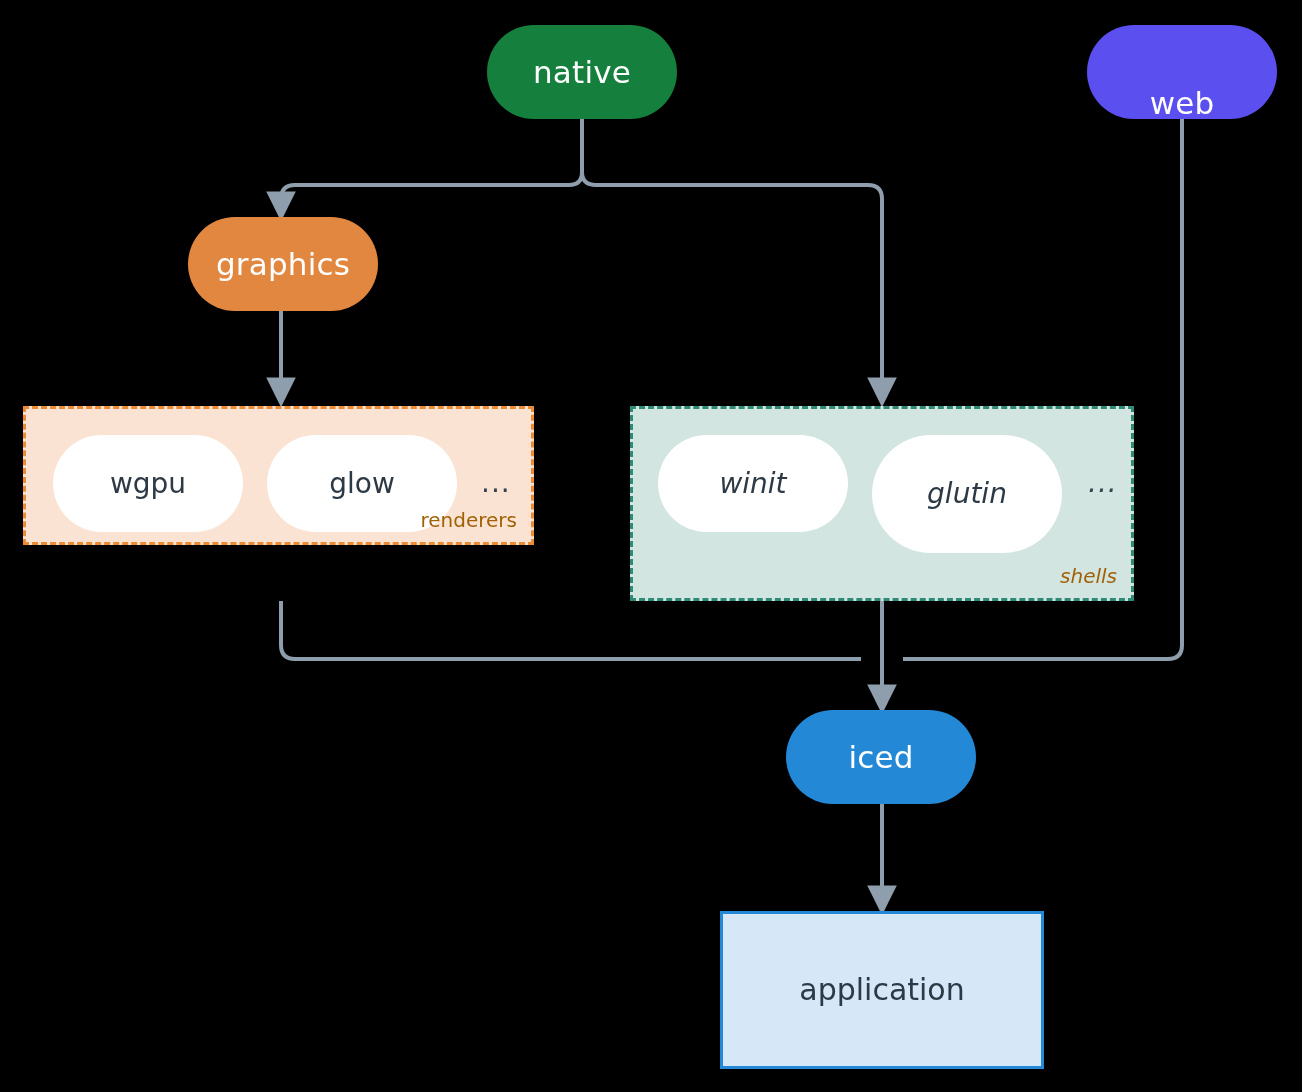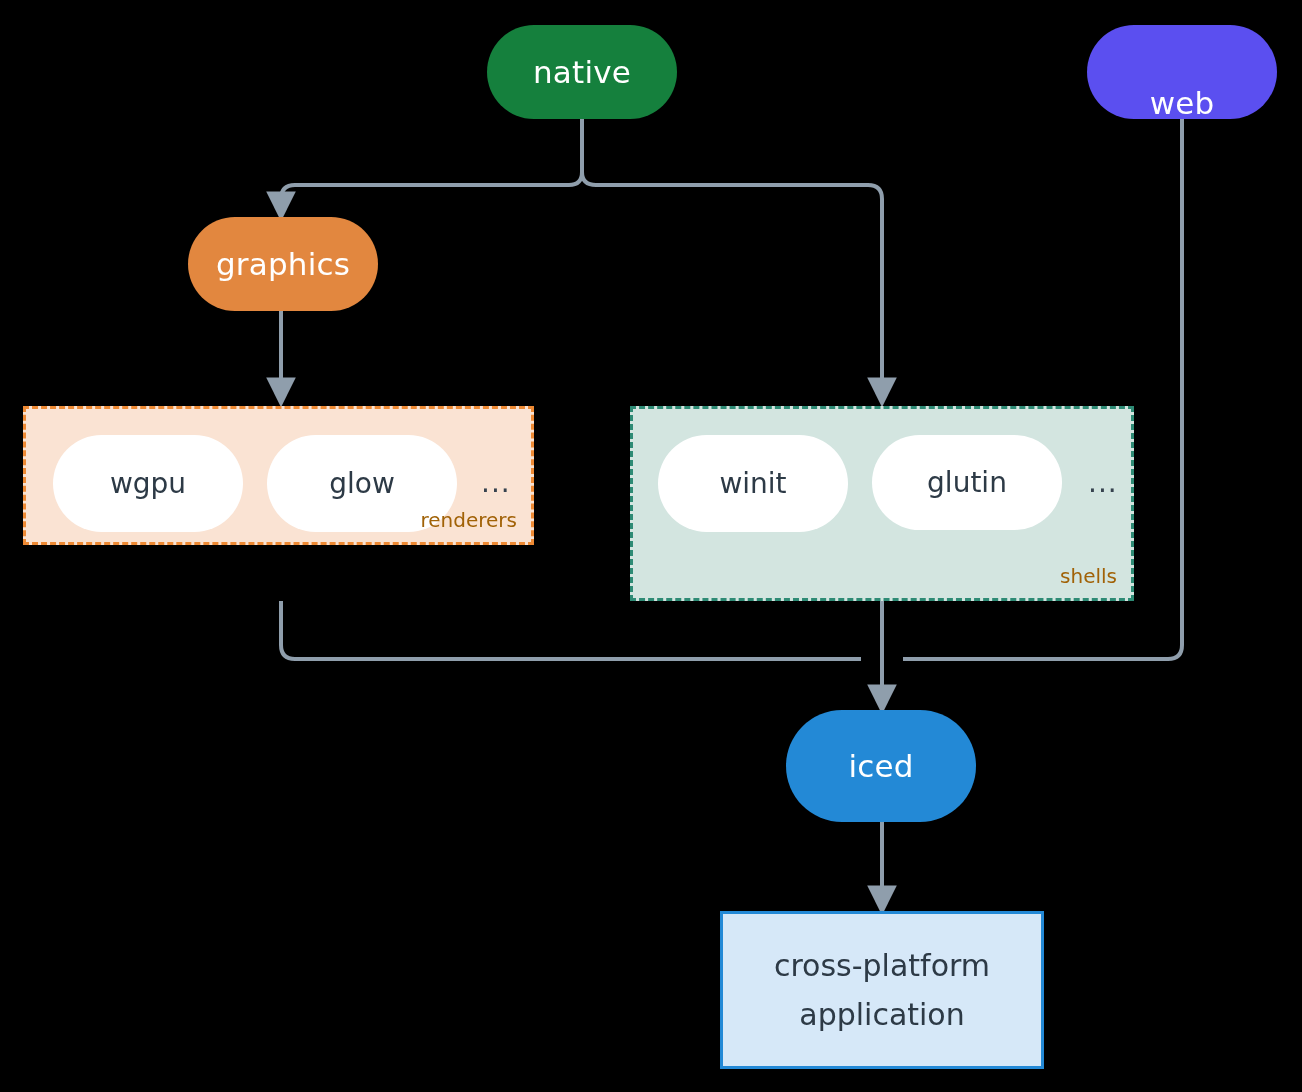--- a/index.html
+++ b/index.html
@@ -50,21 +50,21 @@
     background: #5B4FF0;
     align-items: flex-end;
   }
   .pill-graphics {
     left: 188px; top: 217px;
     width: 190px; height: 94px;
     background: #E2873F;
   }
   .pill-iced {
     left: 786px; top: 710px;
-    width: 190px; height: 112px;
+    width: 190px; height: 94px;
     background: #2389D6;
   }
 
   
   .group {
     position: absolute;
     box-sizing: border-box;
     border-style: dashed;
     border-width: 3px;
   }
@@ -72,20 +72,21 @@
     left: 23px; top: 406px;
     width: 511px; height: 139px;
     background: #FAE3D3;
     border-color: #EE8A34;
   }
   .group-shells {
     left: 630px; top: 406px;
     width: 504px; height: 195px;
     background: #D3E5E0;
     border-color: #2E8B75;
+    font-style: italic;
   }
   .group-label {
     position: absolute;
     right: 14px;
     bottom: 12px;
     font-size: 20px;
     color: #a16207;
     line-height: 1;
   }
 
@@ -99,21 +100,21 @@
     border-radius: 999px;
     color: #2D3A46;
     font-size: 28px;
     line-height: 1;
     white-space: nowrap;
     box-sizing: border-box;
   }
   .sp-wgpu   { left: 27px;  top: 26px; width: 190px; height: 97px; }
   .sp-glow   { left: 241px; top: 26px; width: 190px; height: 97px; }
   .sp-winit  { left: 25px;  top: 26px; width: 190px; height: 97px; }
-  .sp-glutin { left: 239px; top: 26px; width: 190px; height: 95px; }
+  .sp-glutin { left: 239px; top: 26px; width: 190px; height: 118px; }
 
   .ellipsis {
     position: absolute;
     font-size: 28px;
     color: #36434F;
     line-height: 1;
     letter-spacing: 1px;
   }
   .el-renderers { left: 455px; top: 60px; }
   .el-shells    { left: 455px; top: 60px; }
@@ -200,17 +201,16 @@
     </div>
     <div class="ellipsis el-shells">...</div>
     <div class="group-label">shells</div>
   </div>
 
   <div class="pill pill-iced">
     <span>iced</span>
   </div>
 
   <div class="rect-node">
-    <span>cross-platform</span>
     <span>application</span>
   </div>
 
 </div>
 
 </body></html>

